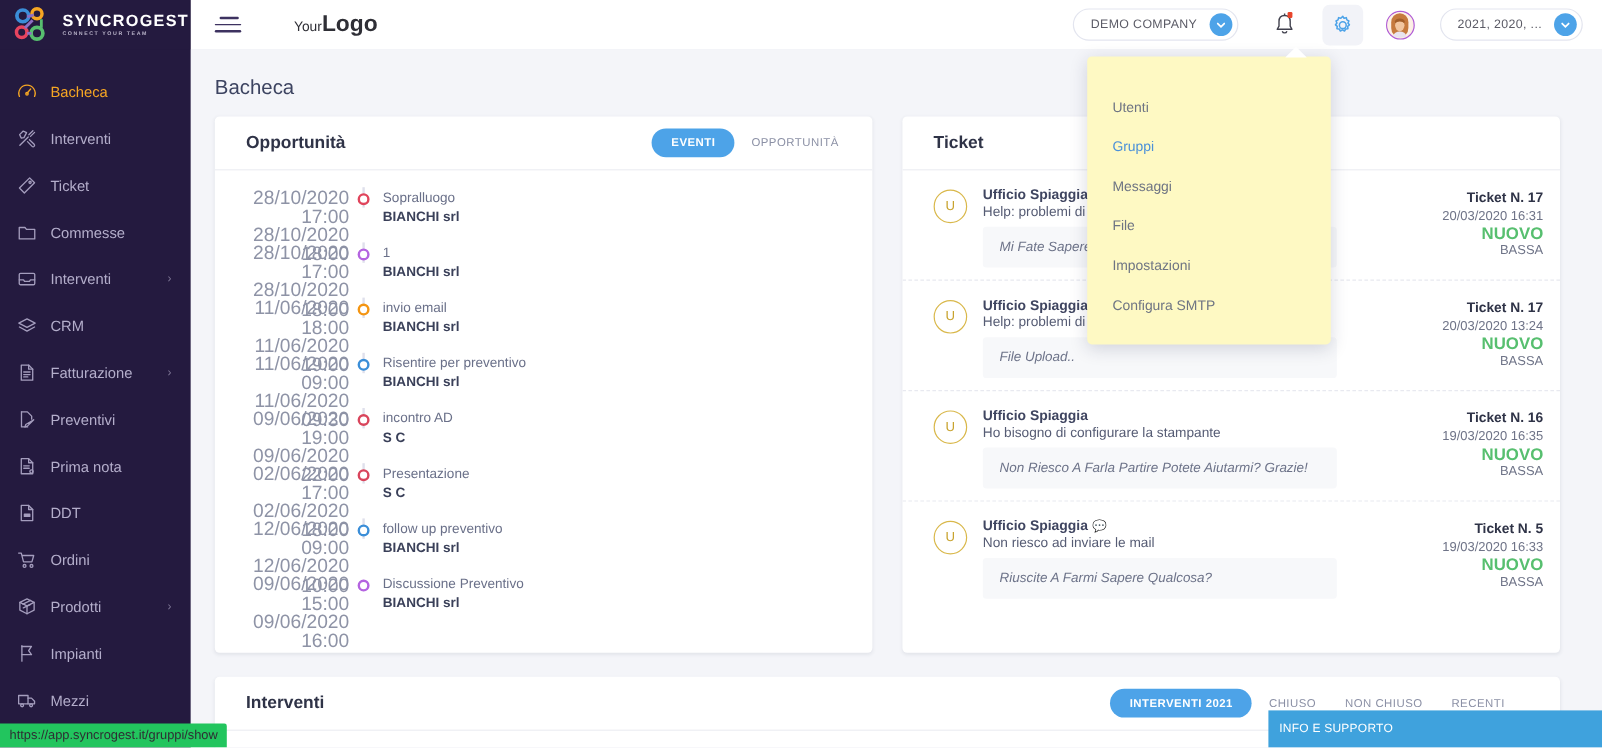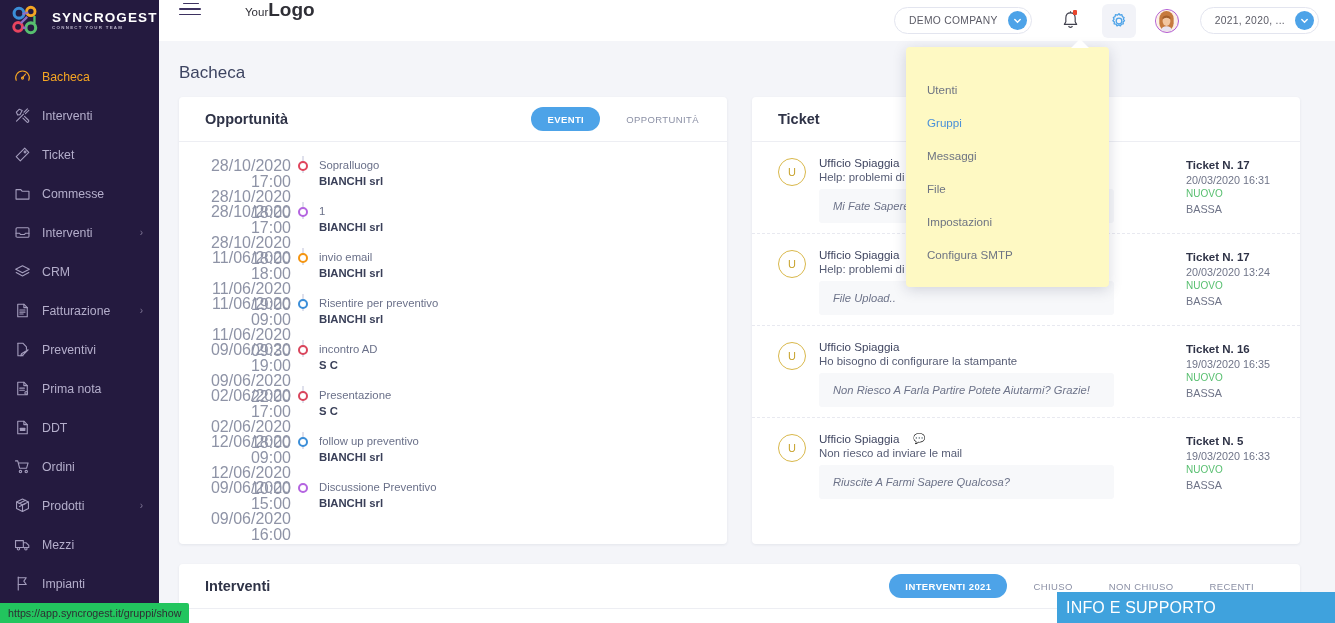--- a/index.html
+++ b/index.html
@@ -45,21 +45,21 @@
   .nav-item.active { color: #f6a623; }
   .nav-item.active .ic { color: #f6a623; }
   .nav-label { white-space: nowrap; }
   .nav-chev {
     position: absolute; right: 16px; font-size: 10px; color: #7d7594;
   }
 
   
   #topbar {
     position: absolute; left: 159px; top: 0; width: 1176px; height: 41px;
-    background: #ffffff; display: flex; 
+    background: #ffffff; display: flex; align-items: center;
     box-shadow: 0 1px 2px rgba(0,0,0,0.05);
   }
   .hamburger {
     width: 24px; height: 18px; margin-left: 20px; cursor: pointer;
     display: flex; flex-direction: column; justify-content: center; gap: 4px;
   }
   .hamburger i { display: block; height: 1.5px; background: #3d3260; border-radius: 1px; }
   .hamburger i:nth-child(1) { width: 16px; margin-left: 4px; }
   .hamburger i:nth-child(2) { width: 22px; }
   .hamburger i:nth-child(3) { width: 22px; }
@@ -122,21 +122,21 @@
   .card {
     background: #fff; border-radius: 4px;
     box-shadow: 0 1px 3px rgba(40,45,80,0.08);
     flex: 1; overflow: hidden;
   }
   .card-head {
     height: 45px; display: flex; align-items: center;
     border-bottom: 1px solid #edeef3; padding: 0 18px 0 26px;
   }
   .card-title { font-size: 14.5px; color: #2f3347; font-weight: bold; }
-  .card-tabs { margin-left: auto; display: flex; align-items: center; gap: 16px; }
+  .card-tabs { margin-left: auto; display: flex; align-items: center; gap: 4px; }
   .tab {
     font-size: 9.5px; letter-spacing: .4px; color: #8b90a5;
     padding: 0 10px; cursor: pointer; white-space: nowrap;
   }
   .tab.active {
     background: #4da3e8; color: #fff; font-weight: bold;
     border-radius: 13px; height: 24px; display: flex;
     align-items: center; padding: 0 16px;
   }
 
@@ -175,36 +175,36 @@
   }
   .tk-row:last-child { border-bottom: none; }
   .tk-av {
     width: 28px; height: 28px; flex: 0 0 28px; border-radius: 50%;
     border: 1px solid #d9b84b; color: #c8a32e; font-size: 11px;
     display: flex; align-items: center; justify-content: center;
     margin-top: 2px;
   }
   .tk-mid { flex: 1; padding-left: 13px; min-width: 0; }
   .tk-name {
-    font-size: 11.6px; color: #3f4560; font-weight: normal;
-    display: flex; align-items: center; gap: 14px;
+    font-size: 11.6px; color: #3f4560; font-weight: bold;
+    display: flex; align-items: center; gap: 4px;
   }
   .tk-sub { font-size: 11.4px; color: #565c74; margin-top: 2px; }
   .tk-quote {
     margin-top: 6px; background: #f7f8fa; border-radius: 3px;
     padding: 9px 12px 9px 14px; font-size: 11.2px; color: #6d7389;
     font-style: italic; line-height: 16px; max-width: 295px;
   }
   .tk-right {
-    width: 100px; flex: 0 0 100px; 
+    width: 100px; flex: 0 0 100px; text-align: right;
     line-height: 14.5px; padding-top: 2px;
   }
   .tk-num { font-size: 11.5px; color: #2f3347; font-weight: bold; }
   .tk-date { font-size: 10.8px; color: #6f7488; }
-  .tk-state { font-size: 10px; color: #57bf6f; }
+  .tk-state { font-size: 14px; color: #57bf6f; font-weight: bold; }
   .tk-prio { font-size: 10.8px; color: #6f7488; }
   .chat-badge { font-size: 10px; color: #3f4560; }
 
   
   #interventi-card {
     margin: 20px 35px 0 20px; background: #fff; border-radius: 4px;
     box-shadow: 0 1px 3px rgba(40,45,80,0.08); height: 120px;
   }
   #interventi-card .card-head { padding-right: 36px; }
 
@@ -225,21 +225,21 @@
     padding-left: 21px; font-size: 11.6px; color: #6e7483;
     cursor: pointer;
   }
   .menu-item:first-of-type { margin-top: 26px; }
   .menu-item.sel { color: #4a90d9; }
 
   
   #info-support {
     position: absolute; left: 1057px; top: 592px;
     width: 278px; height: 31px; background: #3fa2dd;
-    color: #fff; font-size: 16px; letter-spacing: .2px;
+    color: #fff; font-size: 10px; letter-spacing: .2px;
     display: flex; align-items: center; padding-left: 9px;
     z-index: 70;
   }
 
   
   #status-url {
     position: absolute; left: 0; bottom: 0; height: 20px;
     background: #22c55e; color: #2e2e33; font-size: 10.7px;
     display: flex; align-items: center; padding: 0 8px;
     z-index: 80; border-top-right-radius: 2px;
@@ -390,36 +390,36 @@
               <path d="M10 9.2 V17" fill="none" stroke="currentColor" stroke-width="1.3" stroke-linejoin="round" stroke-linecap="round"></path>
               <path d="M6 7.6 L13.6 3.9 M6.4 11.3 L13.2 8" fill="none" stroke="currentColor" stroke-width="1.3" stroke-linejoin="round" stroke-linecap="round"></path>
             </svg>
           </span>
           <span class="nav-label">Prodotti</span>
           <span class="nav-chev">›</span>
         </div>
         <div class="nav-item">
           <span class="ic">
             <svg width="17" height="17" viewBox="0 0 20 20">
+              <path d="M5 2.4 V17.6" fill="none" stroke="currentColor" stroke-width="1.3" stroke-linejoin="round" stroke-linecap="round"></path>
+              <path d="M5 3.2 h9.4 l-2.8 4 l2.8 4 H5" fill="none" stroke="currentColor" stroke-width="1.3" stroke-linejoin="round" stroke-linecap="round"></path>
+            </svg>
+          </span>
+          <span class="nav-label">Impianti</span>
+        </div>
+        <div class="nav-item">
+          <span class="ic">
+            <svg width="17" height="17" viewBox="0 0 20 20">
               <path d="M1.8 5.4 h9.2 v8.2 h-9.2 Z" fill="none" stroke="currentColor" stroke-width="1.3" stroke-linejoin="round" stroke-linecap="round"></path>
               <path d="M11 8 h3.4 l3 3.1 v2.5 h-6.4" fill="none" stroke="currentColor" stroke-width="1.3" stroke-linejoin="round" stroke-linecap="round"></path>
               <circle cx="5.2" cy="15" r="1.4" fill="none" stroke="currentColor" stroke-width="1.3" stroke-linejoin="round" stroke-linecap="round"></circle>
               <circle cx="14" cy="15" r="1.4" fill="none" stroke="currentColor" stroke-width="1.3" stroke-linejoin="round" stroke-linecap="round"></circle>
             </svg>
           </span>
           <span class="nav-label">Mezzi</span>
-        </div>
-        <div class="nav-item">
-          <span class="ic">
-            <svg width="17" height="17" viewBox="0 0 20 20">
-              <path d="M5 2.4 V17.6" fill="none" stroke="currentColor" stroke-width="1.3" stroke-linejoin="round" stroke-linecap="round"></path>
-              <path d="M5 3.2 h9.4 l-2.8 4 l2.8 4 H5" fill="none" stroke="currentColor" stroke-width="1.3" stroke-linejoin="round" stroke-linecap="round"></path>
-            </svg>
-          </span>
-          <span class="nav-label">Impianti</span>
         </div>
       </div>
   </div>
 
   <div id="topbar">
 
     <div class="hamburger">
       <i></i>
         <i></i>
         <i></i>

